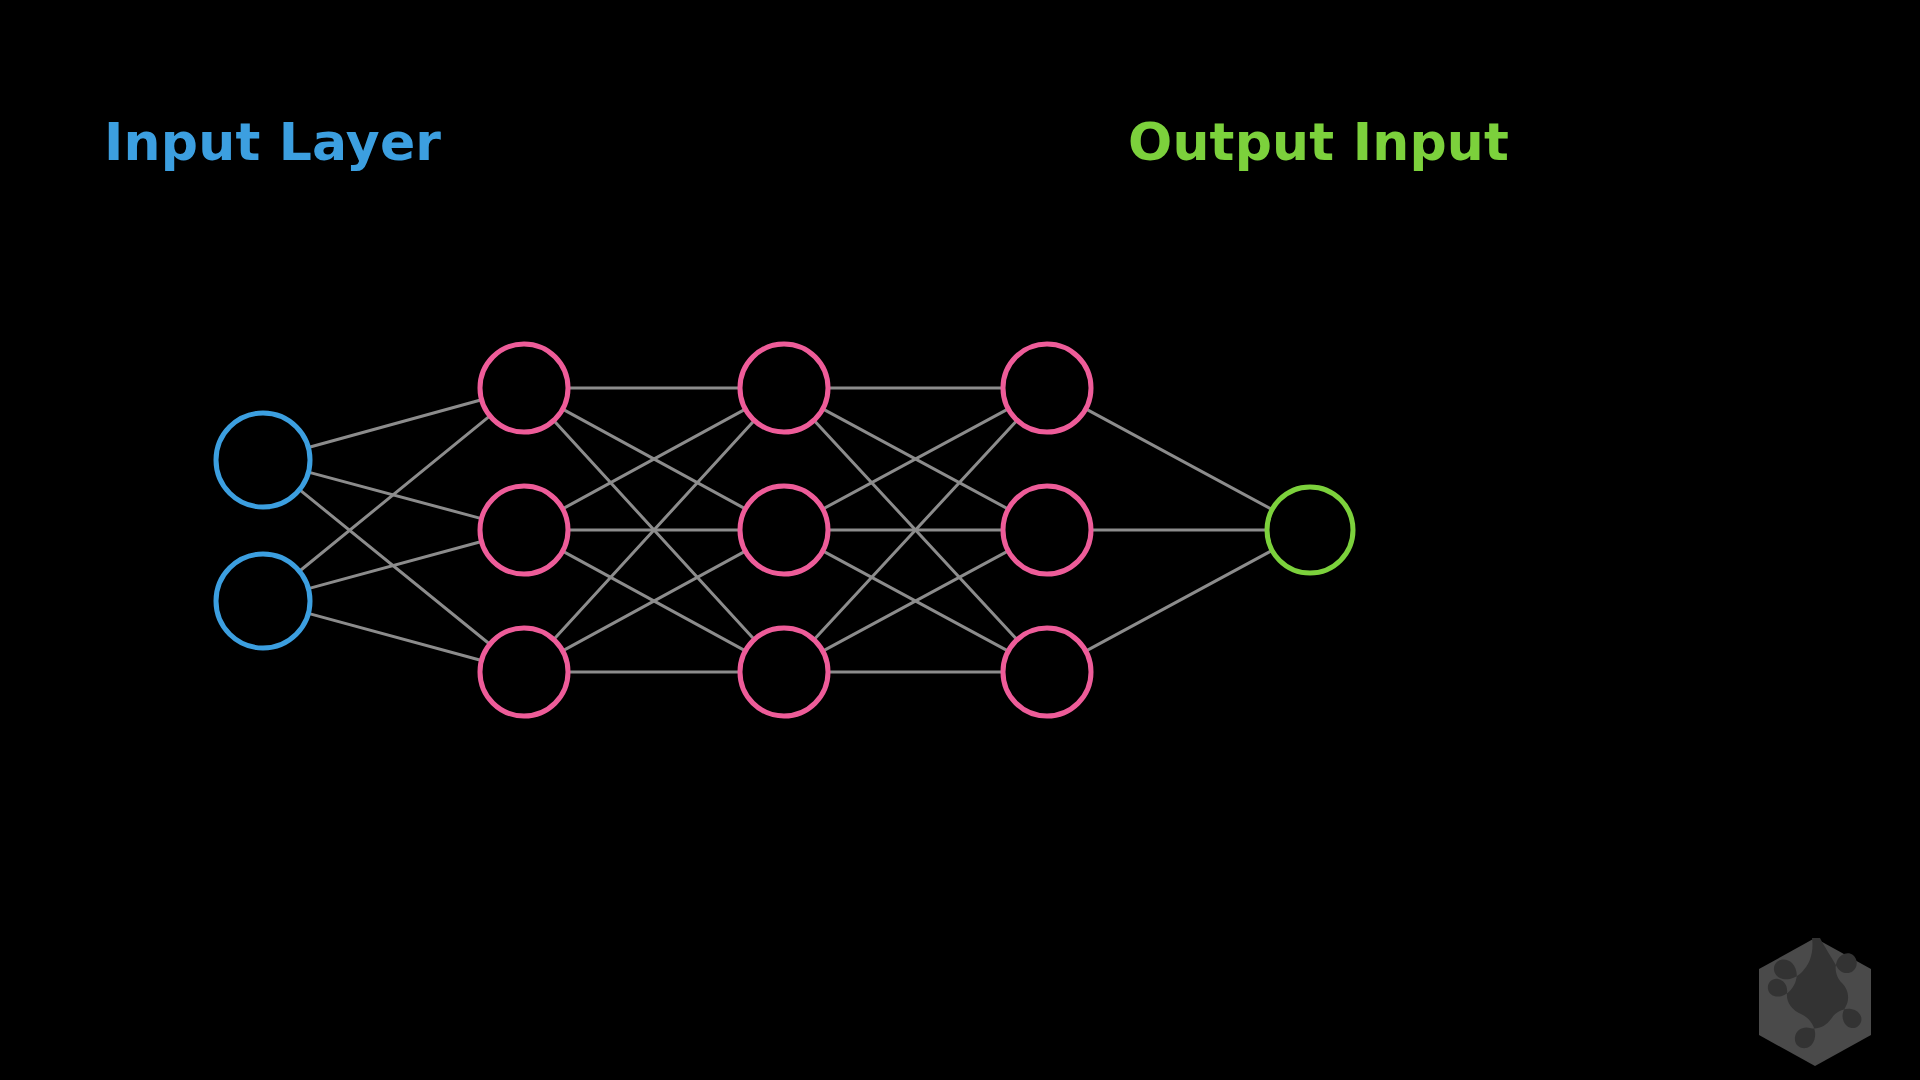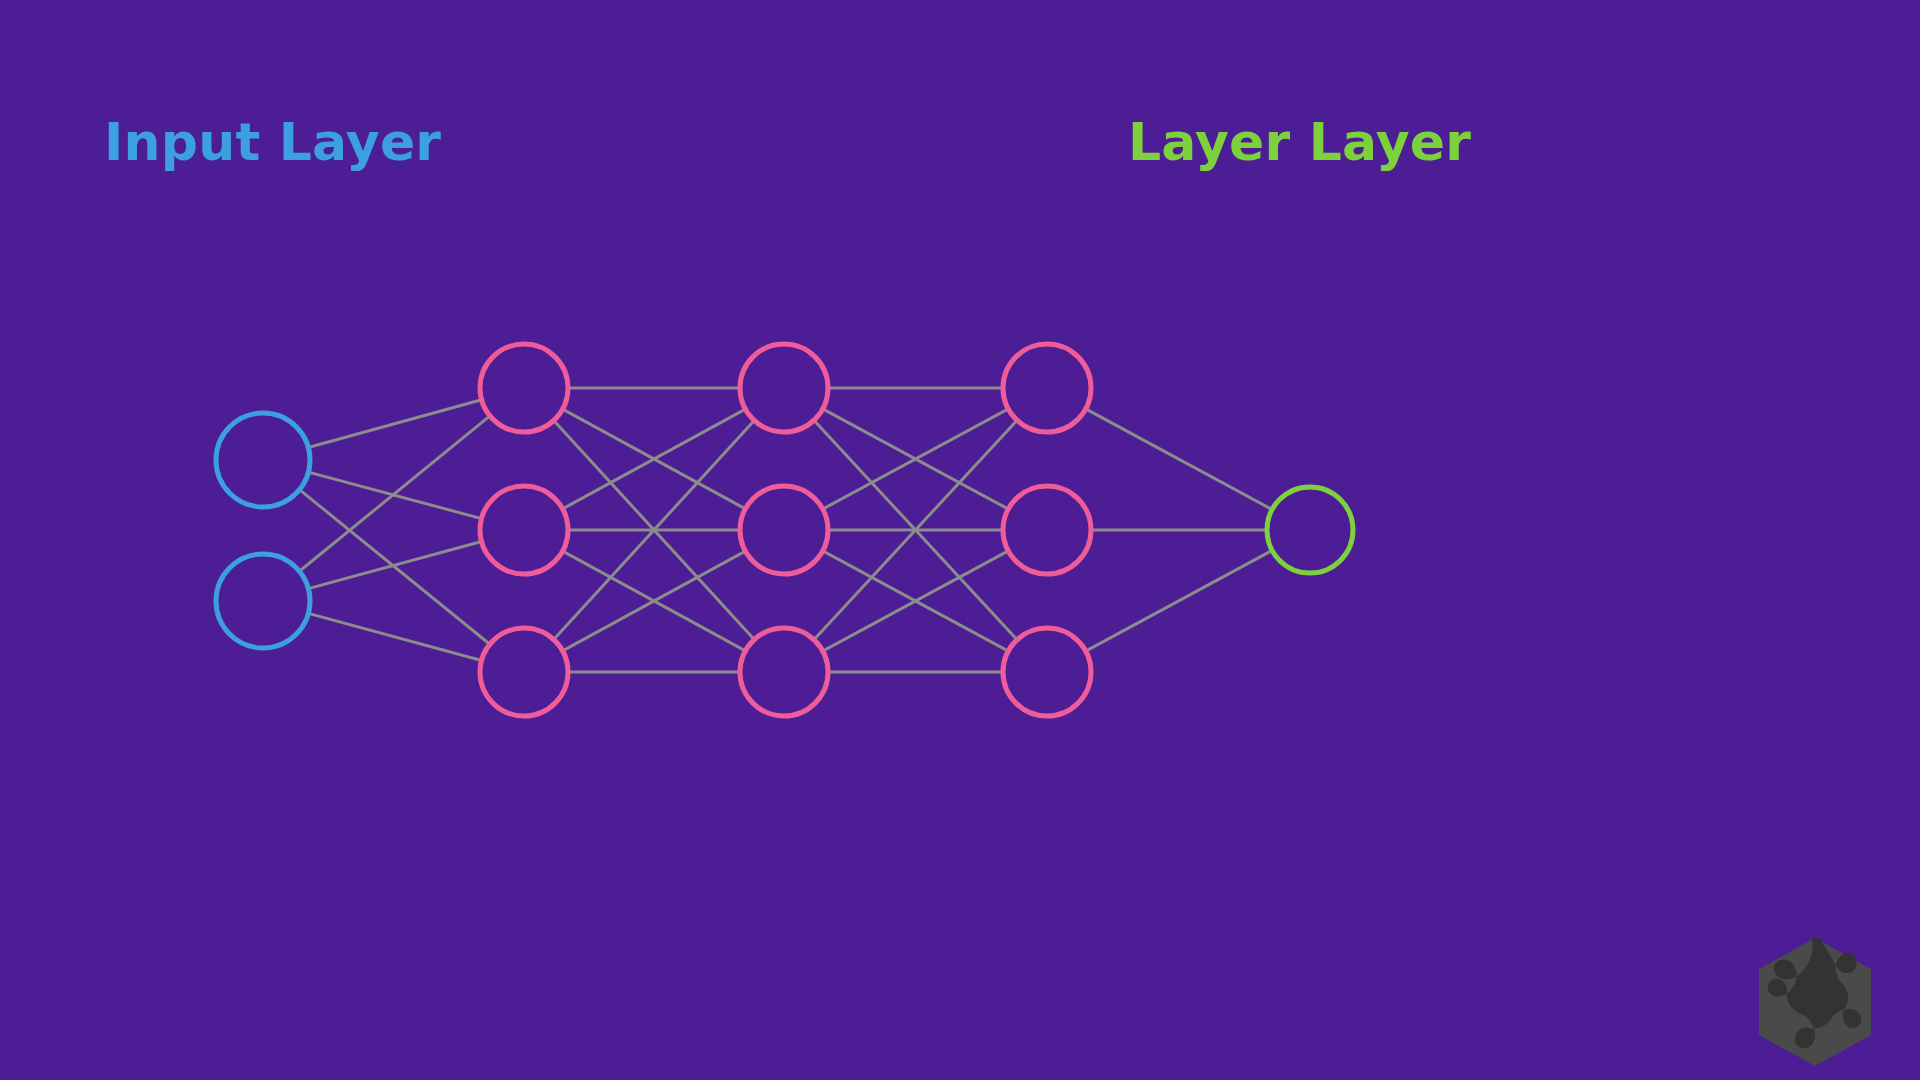--- a/index.html
+++ b/index.html
@@ -11,21 +11,21 @@
   body {
     width: 1920px;
     height: 1080px;
     overflow: hidden;
     font-family: "DejaVu Sans", sans-serif;
   }
   #stage {
     position: relative;
     width: 1920px;
     height: 1080px;
-    background: #4c1d95;
+    background: #000000;
   }
   #net-svg {
     position: absolute;
     left: 0;
     top: 0;
     width: 1920px;
     height: 1080px;
     display: block;
   }
   .layer-label {
@@ -108,21 +108,21 @@
         <circle cx="1047" cy="388" r="44" fill="none" stroke="#EE5C99" stroke-width="5"></circle>
         <circle cx="1047" cy="530" r="44" fill="none" stroke="#EE5C99" stroke-width="5"></circle>
         <circle cx="1047" cy="672" r="44" fill="none" stroke="#EE5C99" stroke-width="5"></circle>
         <circle cx="1310" cy="530" r="43" fill="none" stroke="#7CD13C" stroke-width="5"></circle>
       </g>
   </svg>
 
   <div class="layer-label" id="label-input">Input Layer</div>
 
 
-  <div class="layer-label" id="label-output">Layer Layer</div>
+  <div class="layer-label" id="label-output">Output Input</div>
 
   <svg id="watermark" viewBox="0 0 146 140">
     <path id="wm-hex" d="M73 6 L129 37 L129 103 L73 134 L17 103 L17 37 Z" fill="#4A4A4A"></path>
     <g id="wm-glyph" fill="#333333">
       <path d="M70 6 C72 20 68 32 60 40 C53 47 44 49 38 46
                C32 43 30 36 34 31 C38 26 46 27 50 31
                C54 35 56 42 54 48 C52 56 46 62 40 64
                C33 66 27 63 26 57 C25 51 30 46 36 47
                C42 48 46 54 45 61 C44 70 50 78 59 82
                C66 85 72 92 73 100 C74 108 70 115 64 116

